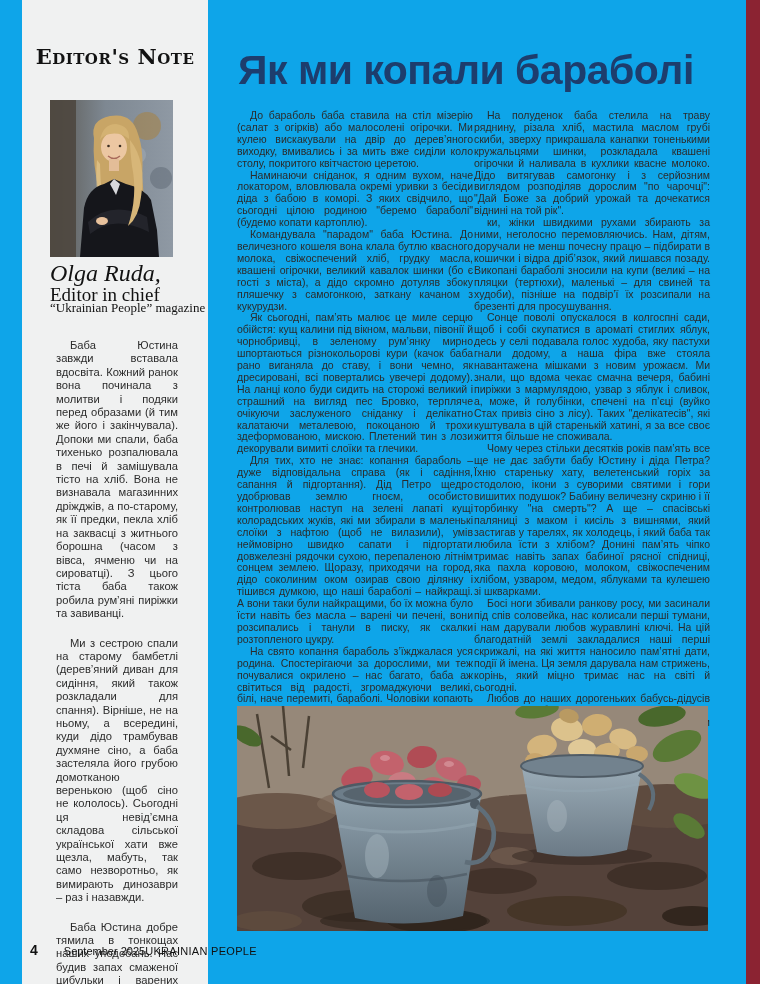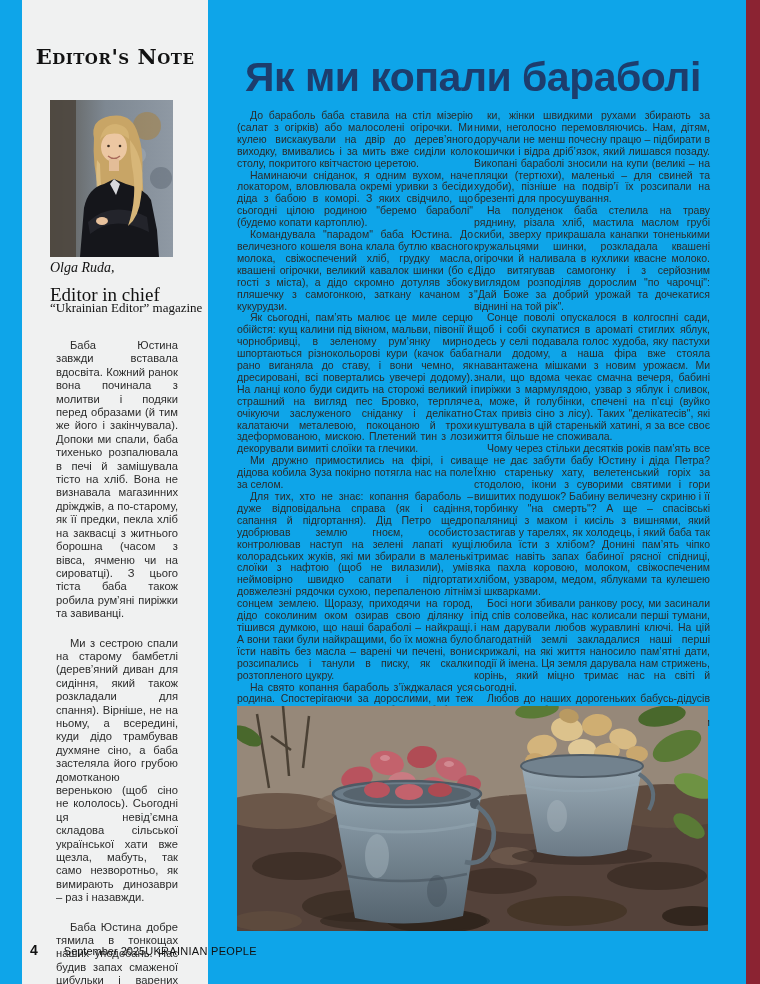--- a/index.html
+++ b/index.html
@@ -7,30 +7,30 @@
         font-family:"Liberation Sans",sans-serif;color:#2a2a2a;}
   .accent-bar{position:absolute;right:0;top:0;width:14px;height:984px;background:#8b2332;}
   
   .sidebar{position:absolute;left:22px;top:0;width:186px;height:984px;background:#f0f1f1;}
   .section-title{position:absolute;left:0;top:44px;width:100%;margin:0;text-align:center;
         font-family:"DejaVu Serif",serif;font-weight:700;font-variant:small-caps;
         font-size:21px;letter-spacing:.5px;color:#121212;}
   .portrait{position:absolute;left:28px;top:100px;width:123px;height:157px;margin:0;}
   .portrait svg{display:block;width:100%;height:100%;}
   .author-name{position:absolute;left:28px;top:260px;font-family:"Liberation Serif",serif;
-        font-style:italic;font-size:14px;color:#111;}
+        font-style:italic;font-size:24px;color:#111;}
   .author-role{position:absolute;left:28px;top:284px;font-family:"Liberation Serif",serif;
         font-size:19px;color:#111;}
   .author-mag{position:absolute;left:28px;top:300px;font-family:"Liberation Serif",serif;
         font-size:13px;color:#111;}
   .sidebar-text{position:absolute;left:18px;top:323px;width:154px;font-size:11.2px;
         line-height:13.4px;text-align:justify;color:#2b2b2b;}
   .sidebar-text p{margin:16px;text-indent:14px;}
   
-  .article-title{position:absolute;left:237px;top:46px;margin:8px;font-size:41px;font-weight:700;
+  .article-title{position:absolute;left:237px;top:46px;margin:1px;font-size:41px;font-weight:700;
         color:#1d3d6d;letter-spacing:-.5px;font-family:"Liberation Sans",sans-serif;}
   .columns{position:absolute;left:237px;top:110px;width:487px;display:flex;gap:1px;}
   .col{width:236px;font-size:10.5px;line-height:11.9px;text-align:justify;color:#2b2b2b;}
   .col p{margin:0;text-indent:13px;}
   .photo{position:absolute;left:237px;top:706px;width:471px;height:225px;margin:0;}
   .photo svg{display:block;width:100%;height:100%;}
   
   .footer{position:absolute;left:30px;top:942px;display:flex;align-items:baseline;color:#111;}
   .page-num{font-weight:700;font-size:14px;}
   .footer-date{font-size:11px;margin-left:26px;}
@@ -73,44 +73,43 @@
           <path d="M60,84 L64,79 L70,84 L66,95 Z" fill="#d8d8dc"></path>
           <path d="M38,122 Q62,100 97,117 L99,132 Q64,114 40,134 Z" fill="#23242b"></path>
           <ellipse cx="52" cy="121" rx="6" ry="4" fill="#e8c19c"></ellipse>
           <path d="M80,40 Q97,62 91,97 Q89,117 78,126 Q88,96 82,66 Q80,50 80,40 Z" fill="#d7b678"></path>
         </g>
       </svg>
     </figure>
 
     <div class="author-name">Olga Ruda,</div>
     <div class="author-role">Editor in chief</div>
-    <div class="author-mag">“Ukrainian Editor” magazine</div>
+    <div class="author-mag">“Ukrainian People” magazine</div>
 
     <div class="sidebar-text">
       <p>Баба Юстина завжди вставала вдосвіта. Кожний ранок вона починала з молитви і подяки перед образами (й тим же його і закінчувала). Допоки ми спали, баба тихенько розпалювала в печі й замішувала тісто на хліб. Вона не визнавала магазинних дріжджів, а по-старому, як її предки, пекла хліб на заквасці з житнього борошна (часом з вівса, ячменю чи на сироватці). З цього тіста баба також робила рум’яні пиріжки та завиванці.</p>
       <p>Ми з сестрою спали на старому бамбетлі (дерев’яний диван для сидіння, який також розкладали для спання). Вірніше, не на ньому, а всередині, куди дідо трамбував духмяне сіно, а баба застеляла його грубою домотканою веренькою (щоб сіно не кололось). Сьогодні ця невід’ємна складова сільської української хати вже щезла, мабуть, так само незворотньо, як вимирають динозаври – раз і назавжди.</p>
       <p>Баба Юстина добре тямила в тонкощах наших уподобань. Нас будив запах смаженої цибульки і варених бараболь. Вона так уміла заправити їх свіжими сметанкою та кропом, а зверху ще присипати смачнючим відігрітим сиром, що жодна жива особа в світі не могла встояти перед цією стравою (хіба-що в тому випадку, якщо ви ніколи не куштували копчених на черешневих дровах дідових шинок та ковбас, коли родина різала "паце на свєта").</p>
     </div>
   </aside>
 
   <h1 class="article-title">Як ми копали бараболі</h1>
 
   <div class="columns">
     <div class="col">
       <p>До бараболь баба ставила на стіл мізерію (салат з огірків) або малосолені огірочки. Ми кулею вискакували на двір до дерев’яного виходку, вмивались і за мить вже сиділи коло столу, покритого квітчастою церетою.</p>
       <p>Наминаючи сніданок, я одним вухом, наче локатором, вловлювала окремі уривки з бесіди діда з бабою в коморі. З яких свідчило, що сьогодні цілою родиною "беремо бараболі" (будемо копати картоплю).</p>
       <p>Командувала "парадом" баба Юстина. До величезного кошеля вона клала бутлю квасного молока, свіжоспечений хліб, грудку масла, квашені огірочки, великий кавалок шинки (бо є гості з міста), а дідо скромно дотуляв збоку пляшечку з самогонкою, заткану качаном з кукурудзи.</p>
       <p>Як сьогодні, пам’ять малює це миле серцю обійстя: кущ калини під вікном, мальви, півонії й чорнобривці, в зеленому рум’янку мирно шпортаються різнокольорові кури (качок баба рано виганяла до ставу, і вони чемно, як дресировані, всі повертались увечері додому). На ланці коло буди сидить на сторожі великий і страшний на вигляд пес Бровко, терпляче очікуючи заслуженого сніданку і делікатно калатаючи металевою, покоцаною й трохи здеформованою, мискою. Плетений тин з лози декорували вимиті слоїки та глечики.</p>
-      <p>Ми дружно примостились на фірі, і сива дідова кобила Зуза покірно потягла нас на поле за селом.</p>
       <p>Для тих, хто не знає: копання бараболь – дуже відповідальна справа (як і садіння, сапання й підгортання). Дід Петро щедро удобрював землю гноєм, особисто контролював наступ на зелені лапаті кущі колорадських жуків, які ми збирали в маленькі слоїки з нафтою (щоб не вилазили), умів неймовірно швидко сапати і підгортати довжелезні рядочки сухою, перепаленою літнім сонцем землею. Щоразу, приходячи на город, дідо соколиним оком озирав свою ділянку і тішився думкою, що наші бараболі – найкращі. А вони таки були найкращими, бо їх можна було їсти навіть без масла – варені чи печені, вони розсипались і танули в писку, як скалки розтопленого цукру.</p>
       <p>На свято копання бараболь з’їжджалася уся родина. Спостерігаючи за дорослими, ми теж почувалися окрилено – нас багато, баба аж світиться від радості, згромаджуючи великі, білі, наче перемиті, бараболі. Чоловіки копають мовч-</p>
     </div>
     <div class="col">
+      <p>На полуденок баба стелила на траву ряднину, різала хліб, мастила маслом грубі скиби, зверху прикрашала канапки тоненькими кружальцями шинки, розкладала квашені огірочки й наливала в кухлики квасне молоко. Дідо витягував самогонку і з серйозним виглядом розподіляв дорослим "по чарочці": "Дай Боже за добрий урожай та дочекатися віднині на той рік".</p>
       <p>ки, жінки швидкими рухами збирають за ними, неголосно перемовляючись. Нам, дітям, доручали не менш почесну працю – підбирати в кошички і відра дріб’язок, який лишався позаду. Викопані бараболі зносили на купи (великі – на пляцки (тертюхи), маленькі – для свиней та худоби), пізніше на подвір’ї їх розсипали на брезенті для просушування.</p>
-      <p>На полуденок баба стелила на траву ряднину, різала хліб, мастила маслом грубі скиби, зверху прикрашала канапки тоненькими кружальцями шинки, розкладала квашені огірочки й наливала в кухлики квасне молоко. Дідо витягував самогонку і з серйозним виглядом розподіляв дорослим "по чарочці": "Дай Боже за добрий урожай та дочекатися віднині на той рік".</p>
       <p>Сонце поволі опускалося в колгоспні сади, щоб і собі скупатися в ароматі стиглих яблук, десь у селі подавала голос худоба, яку пастухи гнали додому, а наша фіра вже стояла навантажена мішками з новим урожаєм. Ми знали, що вдома чекає смачна вечеря, бабині пиріжки з мармулядою, узвар з яблук і сливок, а, може, й голубінки, спечені на п’єці (вуйко Стах привіз сіно з лісу). Таких "делікатесів", які куштувала в цій старенькій хатині, я за все своє життя більше не споживала.</p>
       <p>Чому через стільки десятків років пам’ять все ще не дає забути бабу Юстину і діда Петра? Їхню стареньку хату, велетенський горіх за стодолою, ікони з суворими святими і гори вишитих подушок? Бабину величезну скриню і її торбинку "на смерть"? А ще – спасівські паляниці з маком і кисіль з вишнями, який застигав у тарелях, як холодець, і який баба так любила їсти з хлібом? Донині пам’ять чіпко тримає навіть запах бабиної рясної спідниці, яка пахла коровою, молоком, свіжоспеченим хлібом, узваром, медом, яблуками та кулешею зі шкварками.</p>
       <p>Босі ноги збивали ранкову росу, ми засинали під спів соловейка, нас колисали перші тумани, і нам дарували любов журавлині ключі. На цій благодатній землі закладалися наші перші скрижалі, на які життя наносило пам’ятні дати, події й імена. Ця земля дарувала нам стрижень, корінь, який міцно тримає нас на світі й сьогодні.</p>
       <p>Любов до наших дорогеньких бабусь-дідусів – це також любов до рідної землі, до України.</p>
       <p>Й вона залишиться з нами, допоки пам’ятаємо, допоки дихаємо.</p>
     </div>
   </div>
 
   <figure class="photo">
     <svg viewBox="0 0 471 225">

